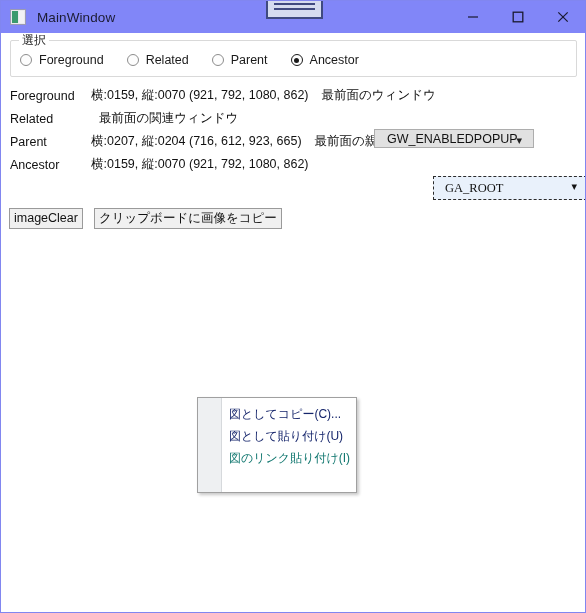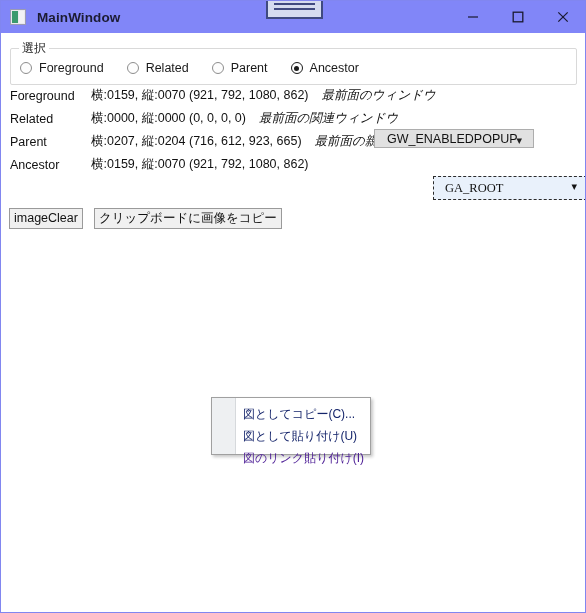--- a/index.html
+++ b/index.html
@@ -27,21 +27,20 @@
   }
 
   
   .titlebar {
     position: relative;
     height: 32px;
     background: #8186f8;
     display: flex;
     align-items: center;
     user-select: none;
-    font-weight: bold;
   }
   .app-icon {
     width: 16px; height: 16px;
     margin-left: 9px;
     position: relative;
     background: #e9e9ee;
     border: 1px solid #9a9ab4;
     box-sizing: border-box;
   }
   .app-icon::before {
@@ -102,21 +101,21 @@
   .client {
     position: relative;
     height: 579px;
     background: #ffffff;
   }
 
   
   .groupbox {
     position: absolute;
     left: 9px;
-    top: 15px;
+    top: 7px;
     width: 567px;
     height: 37px;
     box-sizing: border-box;
     border: 1px solid #d9d9d9;
     border-radius: 2px;
   }
   .groupbox-title {
     position: absolute;
     left: 8px;
     top: -8px;
@@ -176,21 +175,21 @@
     font-size: 12.5px;
     color: #111111;
     white-space: nowrap;
   }
   .row .label {
     width: 90px;
     padding-left: 9px;
     box-sizing: border-box;
   }
   .row .metrics { margin-right: 5px; }
-  .row .desc { margin-left: 8px; font-style: italic; }
+  .row .desc { margin-left: 8px; }
 
   
   .combo1 {
     position: absolute;
     left: 373px;
     top: 96px;
     width: 160px;
     height: 19px;
     box-sizing: border-box;
     background: #e1e1e1;
@@ -250,24 +249,24 @@
     line-height: 19px;
     padding: 0 4px;
     white-space: nowrap;
     font-family: "Liberation Sans", "DejaVu Sans", sans-serif;
   }
   .btn.second { margin-left: 11px; }
 
   
   .ctxmenu {
     position: absolute;
-    left: 210px;
+    left: 196px;
     top: 364px;
     width: 160px;
-    height: 58px;
+    height: 96px;
     box-sizing: border-box;
     background: #ffffff;
     border: 1px solid #a0a0a0;
     box-shadow: 2px 2px 3px rgba(0,0,0,0.22);
   }
   .ctxmenu .gutter {
     position: absolute;
     left: 0; top: 0;
     width: 24px;
     height: 100%;
@@ -279,21 +278,21 @@
     position: relative;
     height: 22px;
     display: flex;
     align-items: center;
     padding-left: 31px;
     font-size: 12px;
     color: #15256b;
     white-space: nowrap;
   }
   .ctxitem.first { margin-top: 5px; }
-  .ctxitem.disabled { color: #4c1d95; }
+  .ctxitem.disabled { color: #0f766e; }
 </style>
 </head>
 <body>
 
 <div class="window">
 
   <div class="titlebar">
     <div class="app-icon"></div>
     <div class="title-text">MainWindow</div>
 
@@ -347,21 +346,20 @@
     </div>
 
     <div class="rows">
       <div class="row">
         <span class="label">Foreground</span>
         <span class="metrics">横:0159, 縦:0070  (921, 792, 1080, 862)</span>
         <span class="desc">最前面のウィンドウ</span>
       </div>
       <div class="row">
         <span class="label">Related</span>
-        <span class="metrics">横:0000, 縦:0000  (0, 0, 0, 0)</span>
         <span class="desc">最前面の関連ウィンドウ</span>
       </div>
       <div class="row">
         <span class="label">Parent</span>
         <span class="metrics">横:0207, 縦:0204  (716, 612, 923, 665)</span>
         <span class="desc">最前面の親ウィンドウ</span>
       </div>
       <div class="row">
         <span class="label">Ancestor</span>
         <span class="metrics">横:0159, 縦:0070  (921, 792, 1080, 862)</span>

